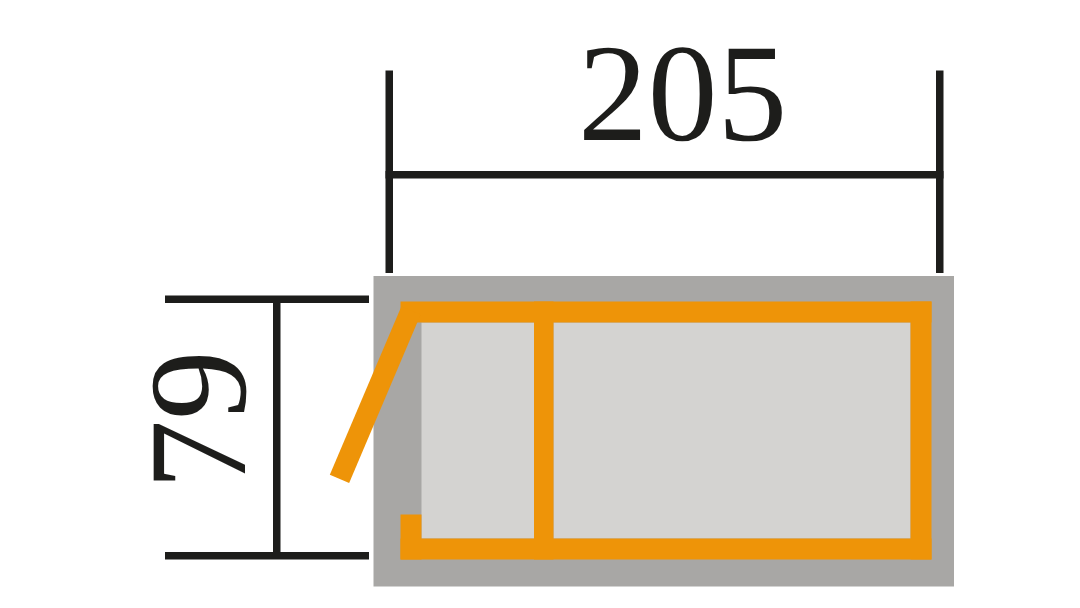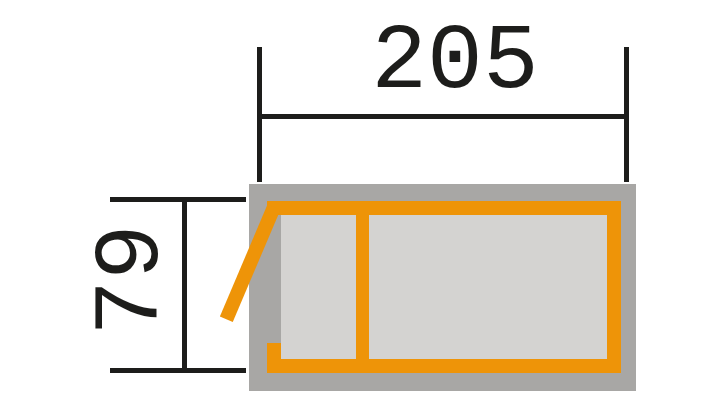--- a/index.html
+++ b/index.html
@@ -6,21 +6,21 @@
     margin: 0;
     padding: 0;
     background: #ffffff;
   }
   #canvas {
     position: relative;
     width: 637px;
     height: 405px;
     background: var(--background, #ffffff);
     overflow: hidden;
-    font-family: Liberation Mono, monospace;
+    font-family: Liberation Serif, serif;
   }
   .abs { position: absolute; }
   .ink { background: var(--line, #1d1d1b); }
   .panel { background: var(--panel-gray, #a8a7a5); }
   .cell { background: var(--cell-gray, #d4d3d1); }
   .bar { background: var(--frame-orange, #ee9408); }
   .diagonal {
     transform: rotate(23deg);
     transform-origin: 50% 0;
   }

